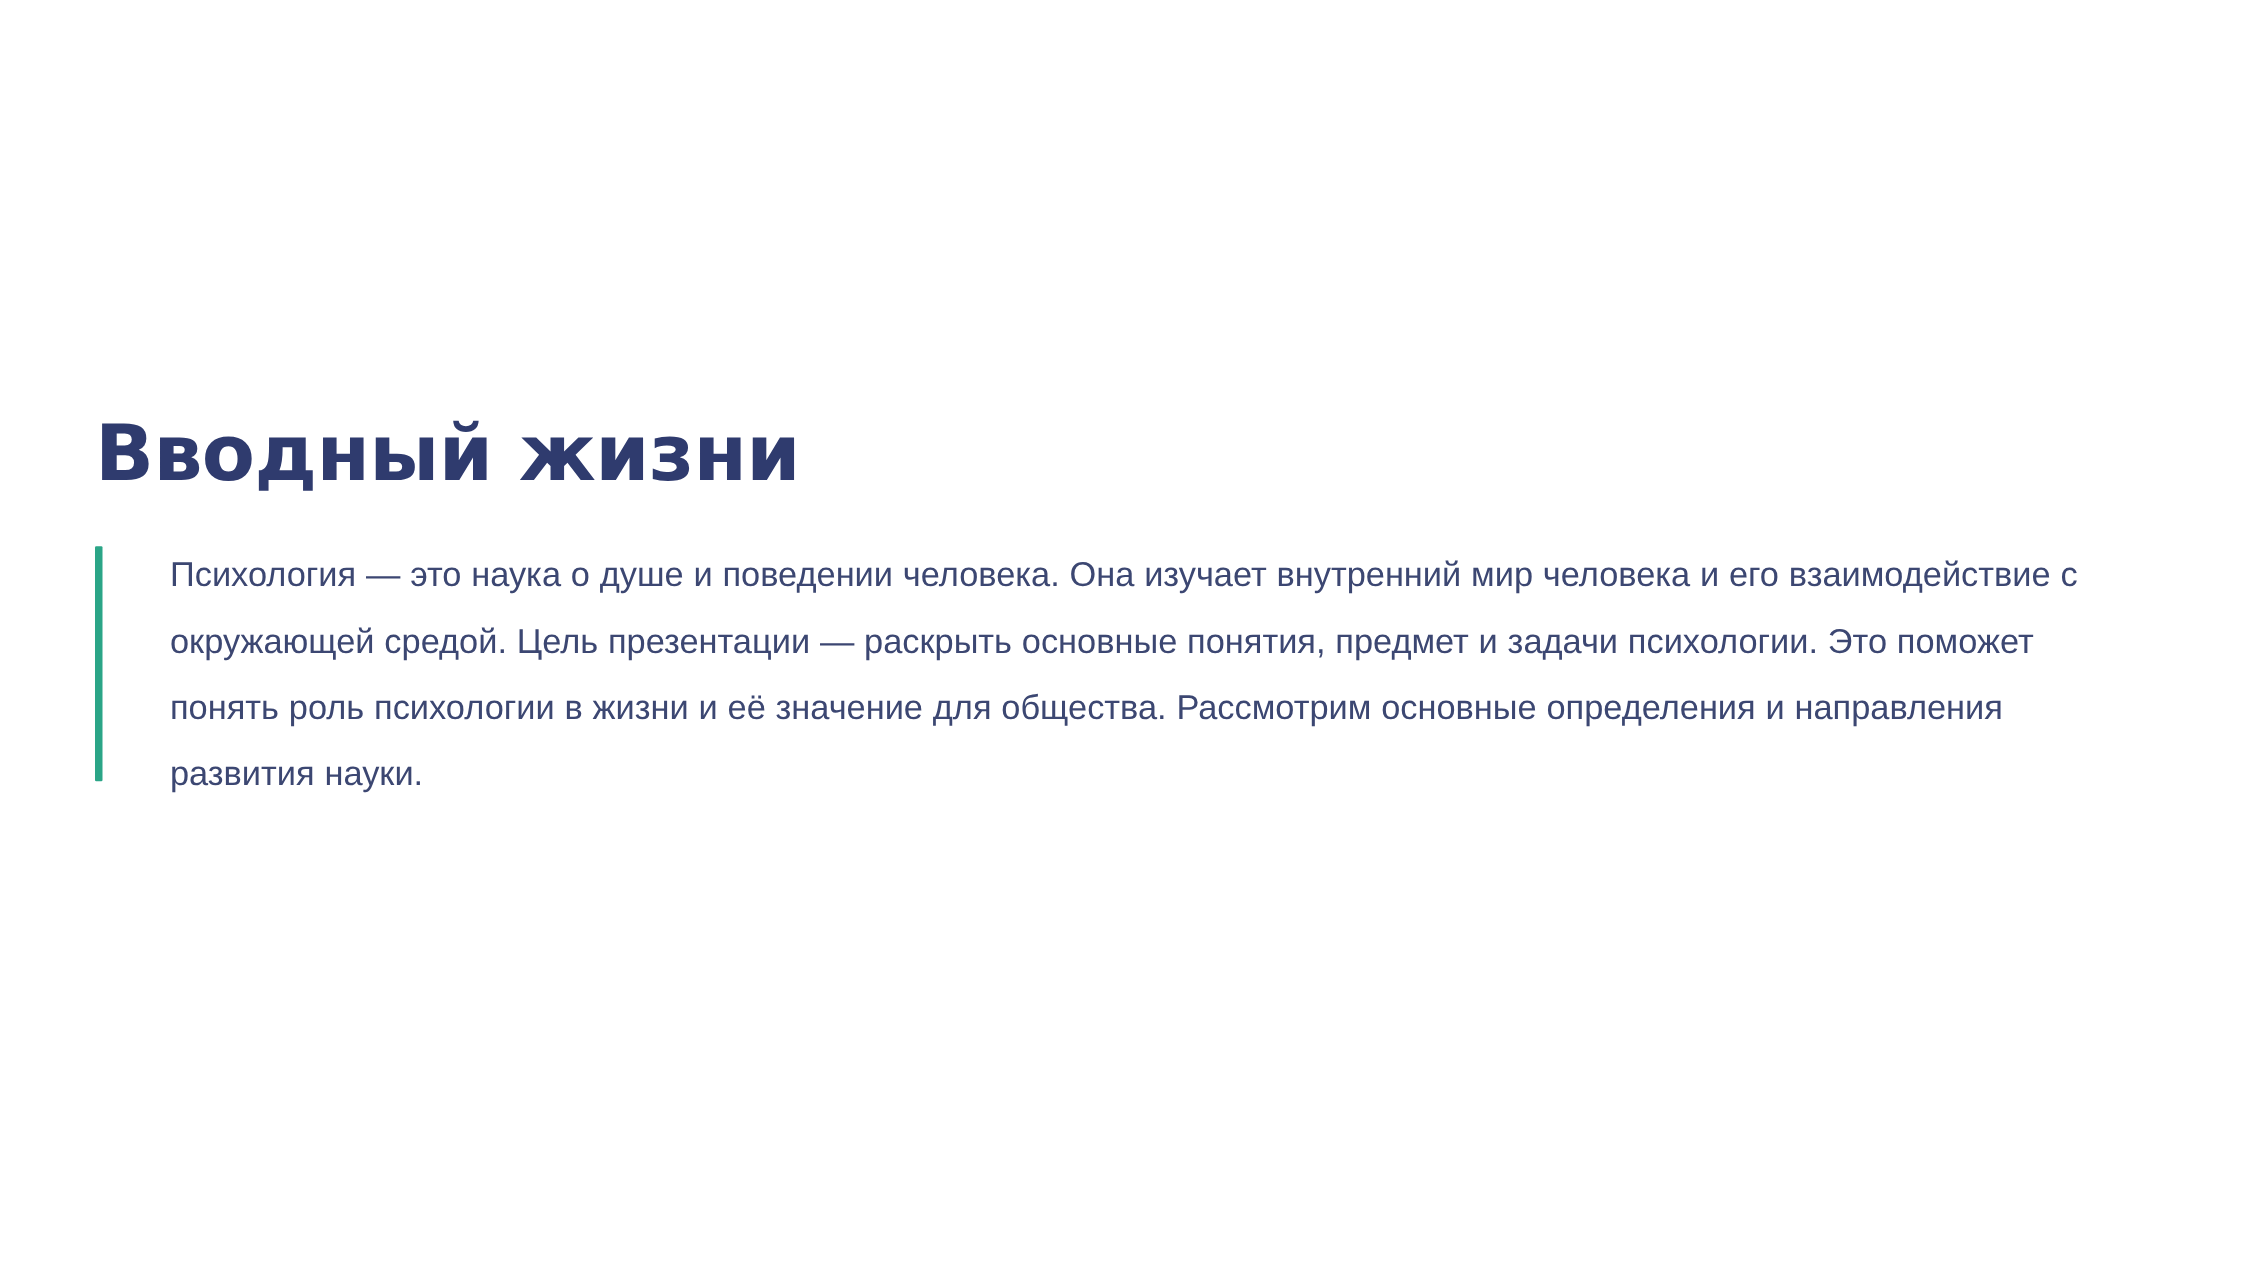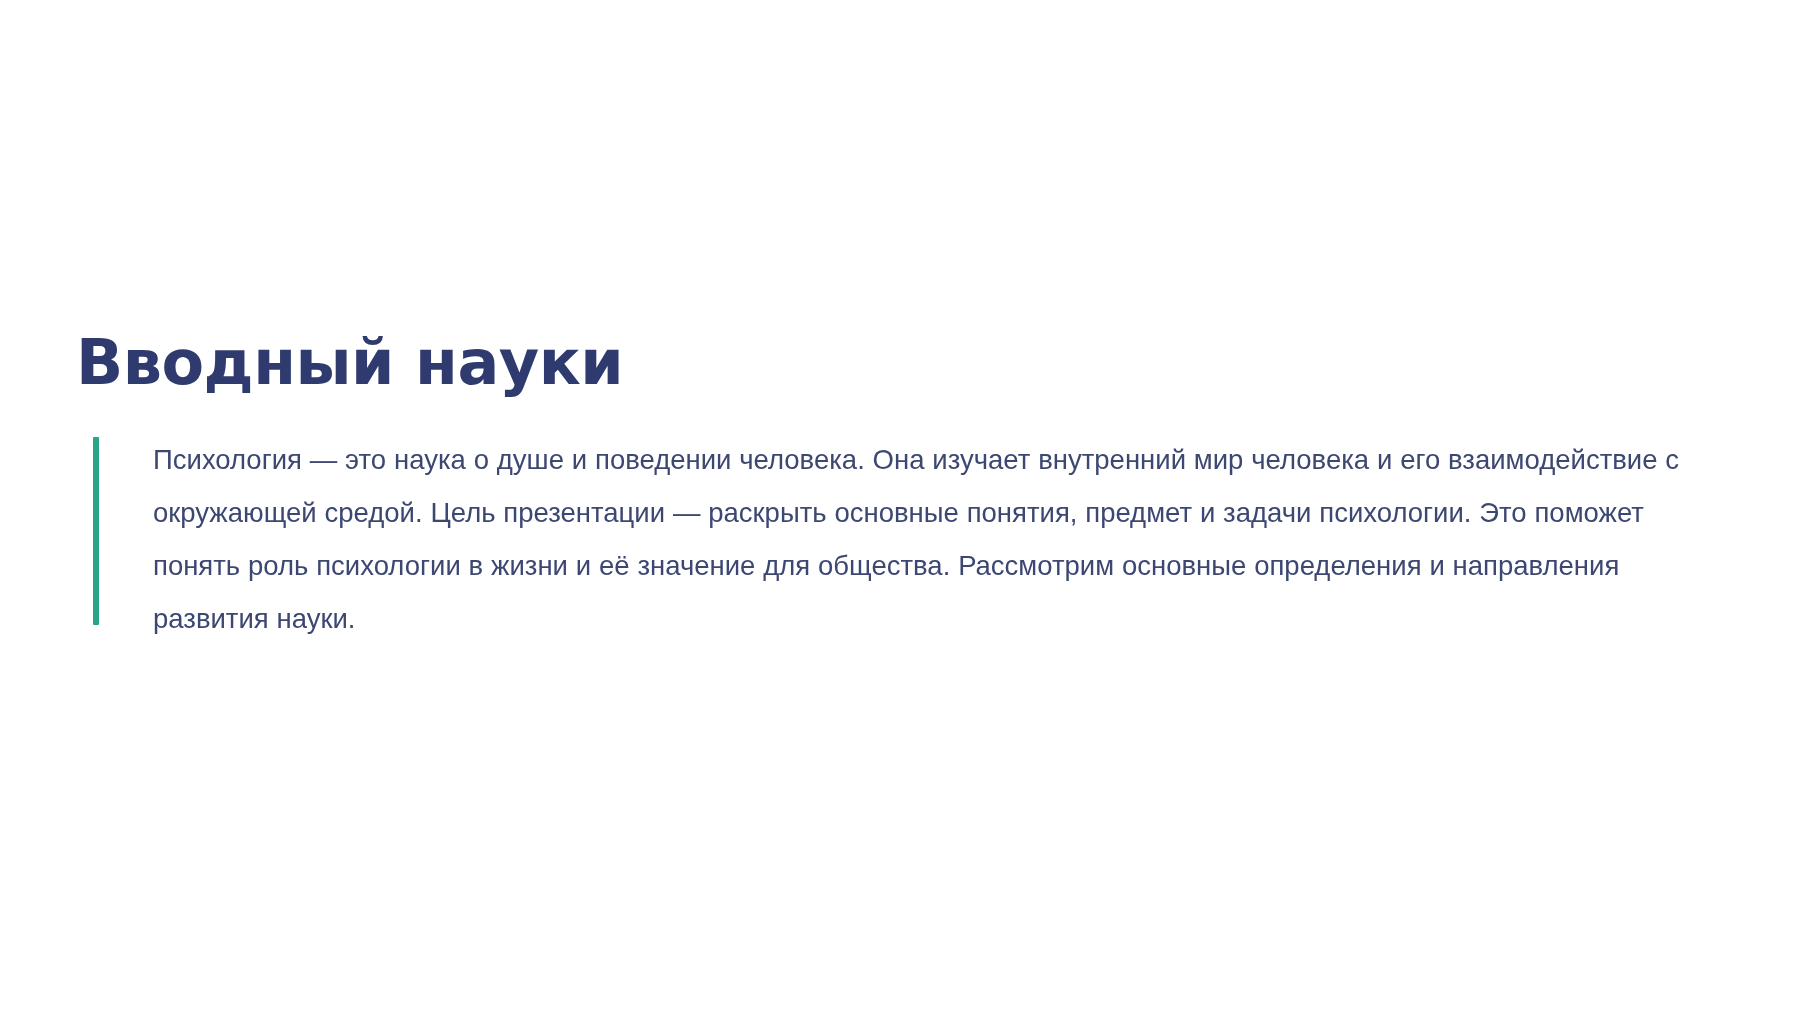--- a/index.html
+++ b/index.html
@@ -37,21 +37,20 @@
     letter-spacing: -0.5px;
     color: #2F3B6E;
     margin: 0 0 38px 0;
     white-space: nowrap;
   }
 
   .body-block {
     position: relative;
     padding-left: 60px;
     min-height: 190px;
-    margin-left: 17px;
   }
 
   .accent-bar {
     position: absolute;
     left: 0;
     top: 4px;
     width: 6px;
     height: 188px;
     background: #2BA587;
     border-radius: 1px;
@@ -69,21 +68,21 @@
     word-spacing: 0.2px;
   }
 </style>
 </head>
 <body>
 
 <div class="slide" style="background: rgb(255, 255, 255);">
 
   <div class="slide-content">
 
-    <h1 class="slide-title" style="color: rgb(47, 59, 110);">Вводный науки</h1>
+    <h1 class="slide-title" style="color: rgb(47, 59, 110);">Вводный жизни</h1>
 
     <div class="body-block">
 
       <div class="accent-bar" style="background: rgb(43, 165, 135);"></div>
 
       <p class="body-text" style="color: rgb(60, 71, 114);">Психология — это наука о душе и поведении человека. Она изучает внутренний мир человека и его взаимодействие с окружающей средой. Цель презентации — раскрыть основные понятия, предмет и задачи психологии. Это поможет понять роль психологии в жизни и её значение для общества. Рассмотрим основные определения и направления развития науки.</p>
 
     </div>
 
   </div>

